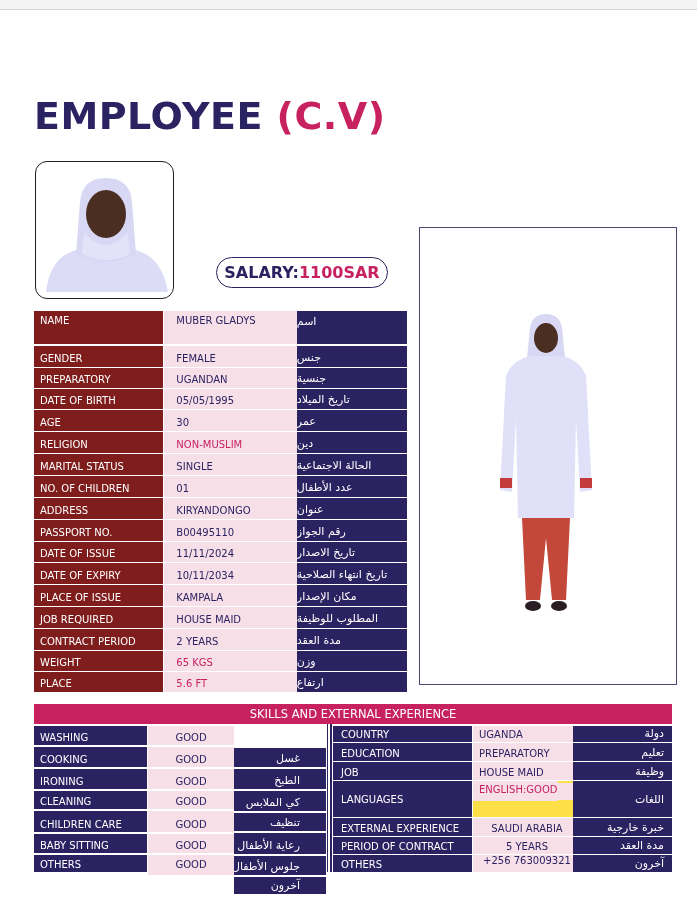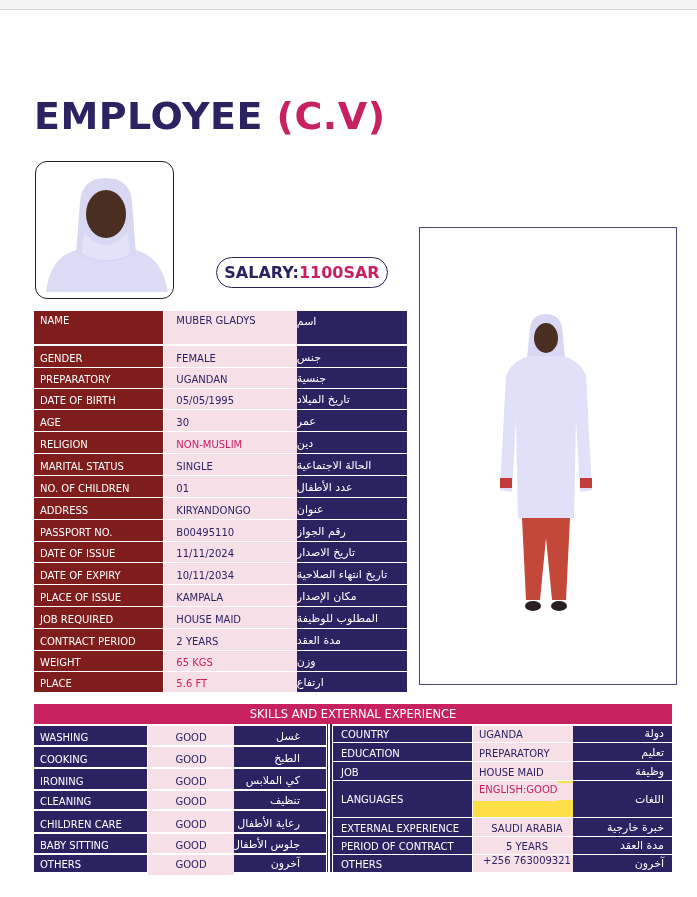--- a/index.html
+++ b/index.html
@@ -21,21 +21,21 @@
   .c-value.pink { color: #c8215f; }
   .c-ar { width: 114px; background: #2b2262; justify-content: flex-end; padding-right: 8px; font-size: 11px; direction: rtl; }
   .row.tall .cell { align-items: flex-start; padding-top: 4px; }
 
   .skills-head { position: absolute; left: 34px; top: 704px; width: 638px; height: 20px; background: #c8215f; color: #fff; font-size: 11.5px; font-weight: normal; display: flex; align-items: center; justify-content: center; }
   .sk { position: absolute; display: flex; }
   .sk .cell { font-size: 10px; padding-bottom: 2px; }
   .sk-left { left: 34px; width: 292px; }
   .sk-left .l { width: 113px; background: #2b2262; padding-left: 6px; }
   .sk-left .v { width: 86px; background: #f7dfe8; color: #2b2262; margin-left: 1px; justify-content: center; }
-  .sk-left .a { width: 92px; background: #2b2262; justify-content: flex-end; padding-right: 26px; font-size: 11px; }
+  .sk-left .a { width: 92px; background: #2b2262; justify-content: flex-end; padding-right: 26px; font-size: 11px; margin-top: 22px; }
   .sk-divider { position: absolute; left: 327px; top: 724px; width: 5px; height: 148px; background: #ffffff; border-left: 1px solid #2b2262; border-right: 2px solid #2b2262; }
   .sk-right { left: 333px; width: 339px; }
   .sk-right .l { width: 139px; background: #2b2262; padding-left: 8px; }
   .sk-right .v { width: 100px; background: #f7dfe8; color: #2b2262; margin-left: 1px; padding-left: 6px; }
   .sk-right .v.center { justify-content: center; padding-left: 8px; }
   .sk-right .a { width: 99px; background: #2b2262; justify-content: flex-end; padding-right: 8px; font-size: 11px; }
   .sk-right.tall .l, .sk-right.tall .a { align-items: center; padding-bottom: 0; }
   .sk-right.tall .v { flex-direction: row; align-items: flex-start; padding: 0; background: #fde047; }
   .lang-top { width: 100%; height: 20px; background: #f7dfe8; color: #c8215f; padding-left: 6px; padding-top: 3px; }
   .lang-bot { width: 100%; height: 17px; background: #f7dfe8; margin-top: 2px; }

